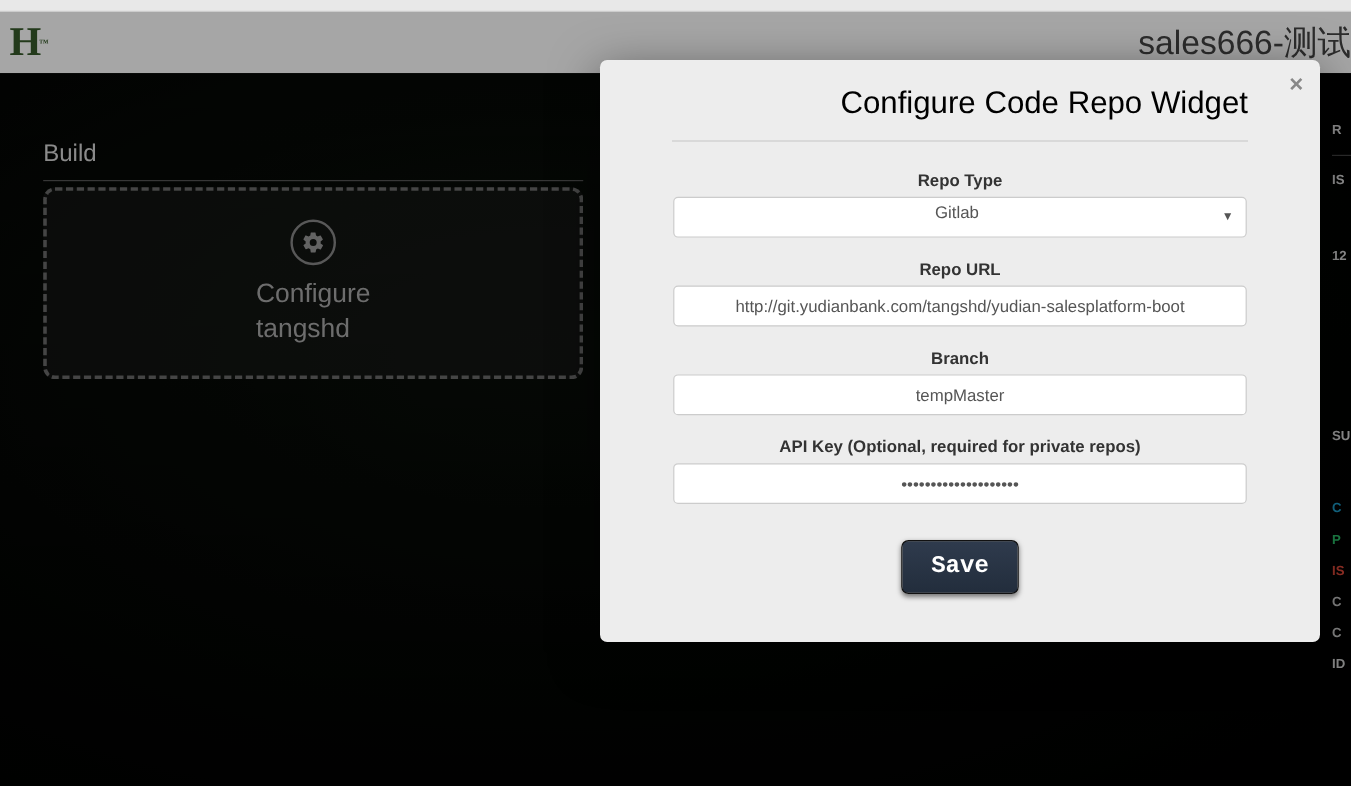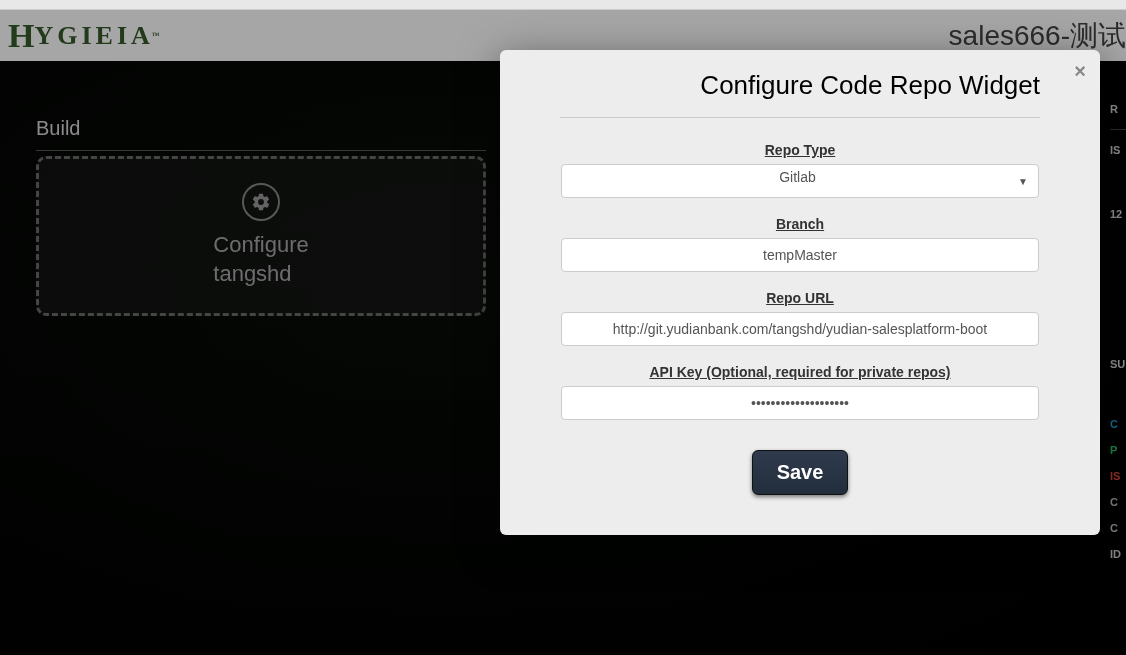--- a/index.html
+++ b/index.html
@@ -140,21 +140,20 @@
     margin: 0 30px 24px 30px;
   }
   .form-group { margin-bottom: 18px; }
   .form-group label {
     display: block;
     text-align: center;
     font-weight: bold;
     font-size: 14px;
     color: #333;
     margin-bottom: 6px;
-    text-decoration: underline;
   }
   .form-control, .form-select {
     width: 478px;
     margin: 0 auto;
     display: block;
     height: 34px;
     padding: 4px 12px;
     font-size: 14px;
     color: #555;
     background: #fff;
@@ -179,33 +178,33 @@
     margin: 30px auto 0 auto;
     background: linear-gradient(#2f3b4d, #222d3c);
     color: #fff;
     font-size: 20px;
     font-weight: bold;
     border: 1px solid #111;
     border-radius: 6px;
     padding: 10px 24px;
     cursor: pointer;
     box-shadow: 0 2px 4px rgba(0,0,0,0.5);
+    font-family: Liberation Mono, monospace;
   }
 </style>
 </head>
 <body>
 
 <div class="browser-chrome"></div>
 
 <div class="app-root">
 
   <div class="top-bar">
     <div class="logo">
       <span class="big">H</span>
-        <span>YGIEIA</span>
         <span class="tm">™</span>
     </div>
     <div class="dash-title">sales666-测试</div>
   </div>
 
   <div class="canvas">
     <div class="panel-title">Build</div>
 
     <div class="config-widget-box">
       <div class="gear-circle">
@@ -245,30 +244,30 @@
 
     <div class="form-group">
       <label>Repo Type</label>
       <div class="form-select">
         <span>Gitlab</span>
         <span class="caret">▼</span>
       </div>
     </div>
 
     <div class="form-group">
+      <label>Repo URL</label>
+      <input class="form-control" type="text" value="http://git.yudianbank.com/tangshd/yudian-salesplatform-boot" style="">
+    </div>
+
+    <div class="form-group">
       <label>Branch</label>
       <input class="form-control" type="text" value="tempMaster" style="">
     </div>
 
     <div class="form-group">
-      <label>Repo URL</label>
-      <input class="form-control" type="text" value="http://git.yudianbank.com/tangshd/yudian-salesplatform-boot" style="">
-    </div>
-
-    <div class="form-group">
       <label>API Key (Optional, required for private repos)</label>
       <input class="form-control" type="text" value="••••••••••••••••••••" style="">
     </div>
 
     <button class="save-btn">Save</button>
   </div>
 
 </div>
 
 </body></html>

